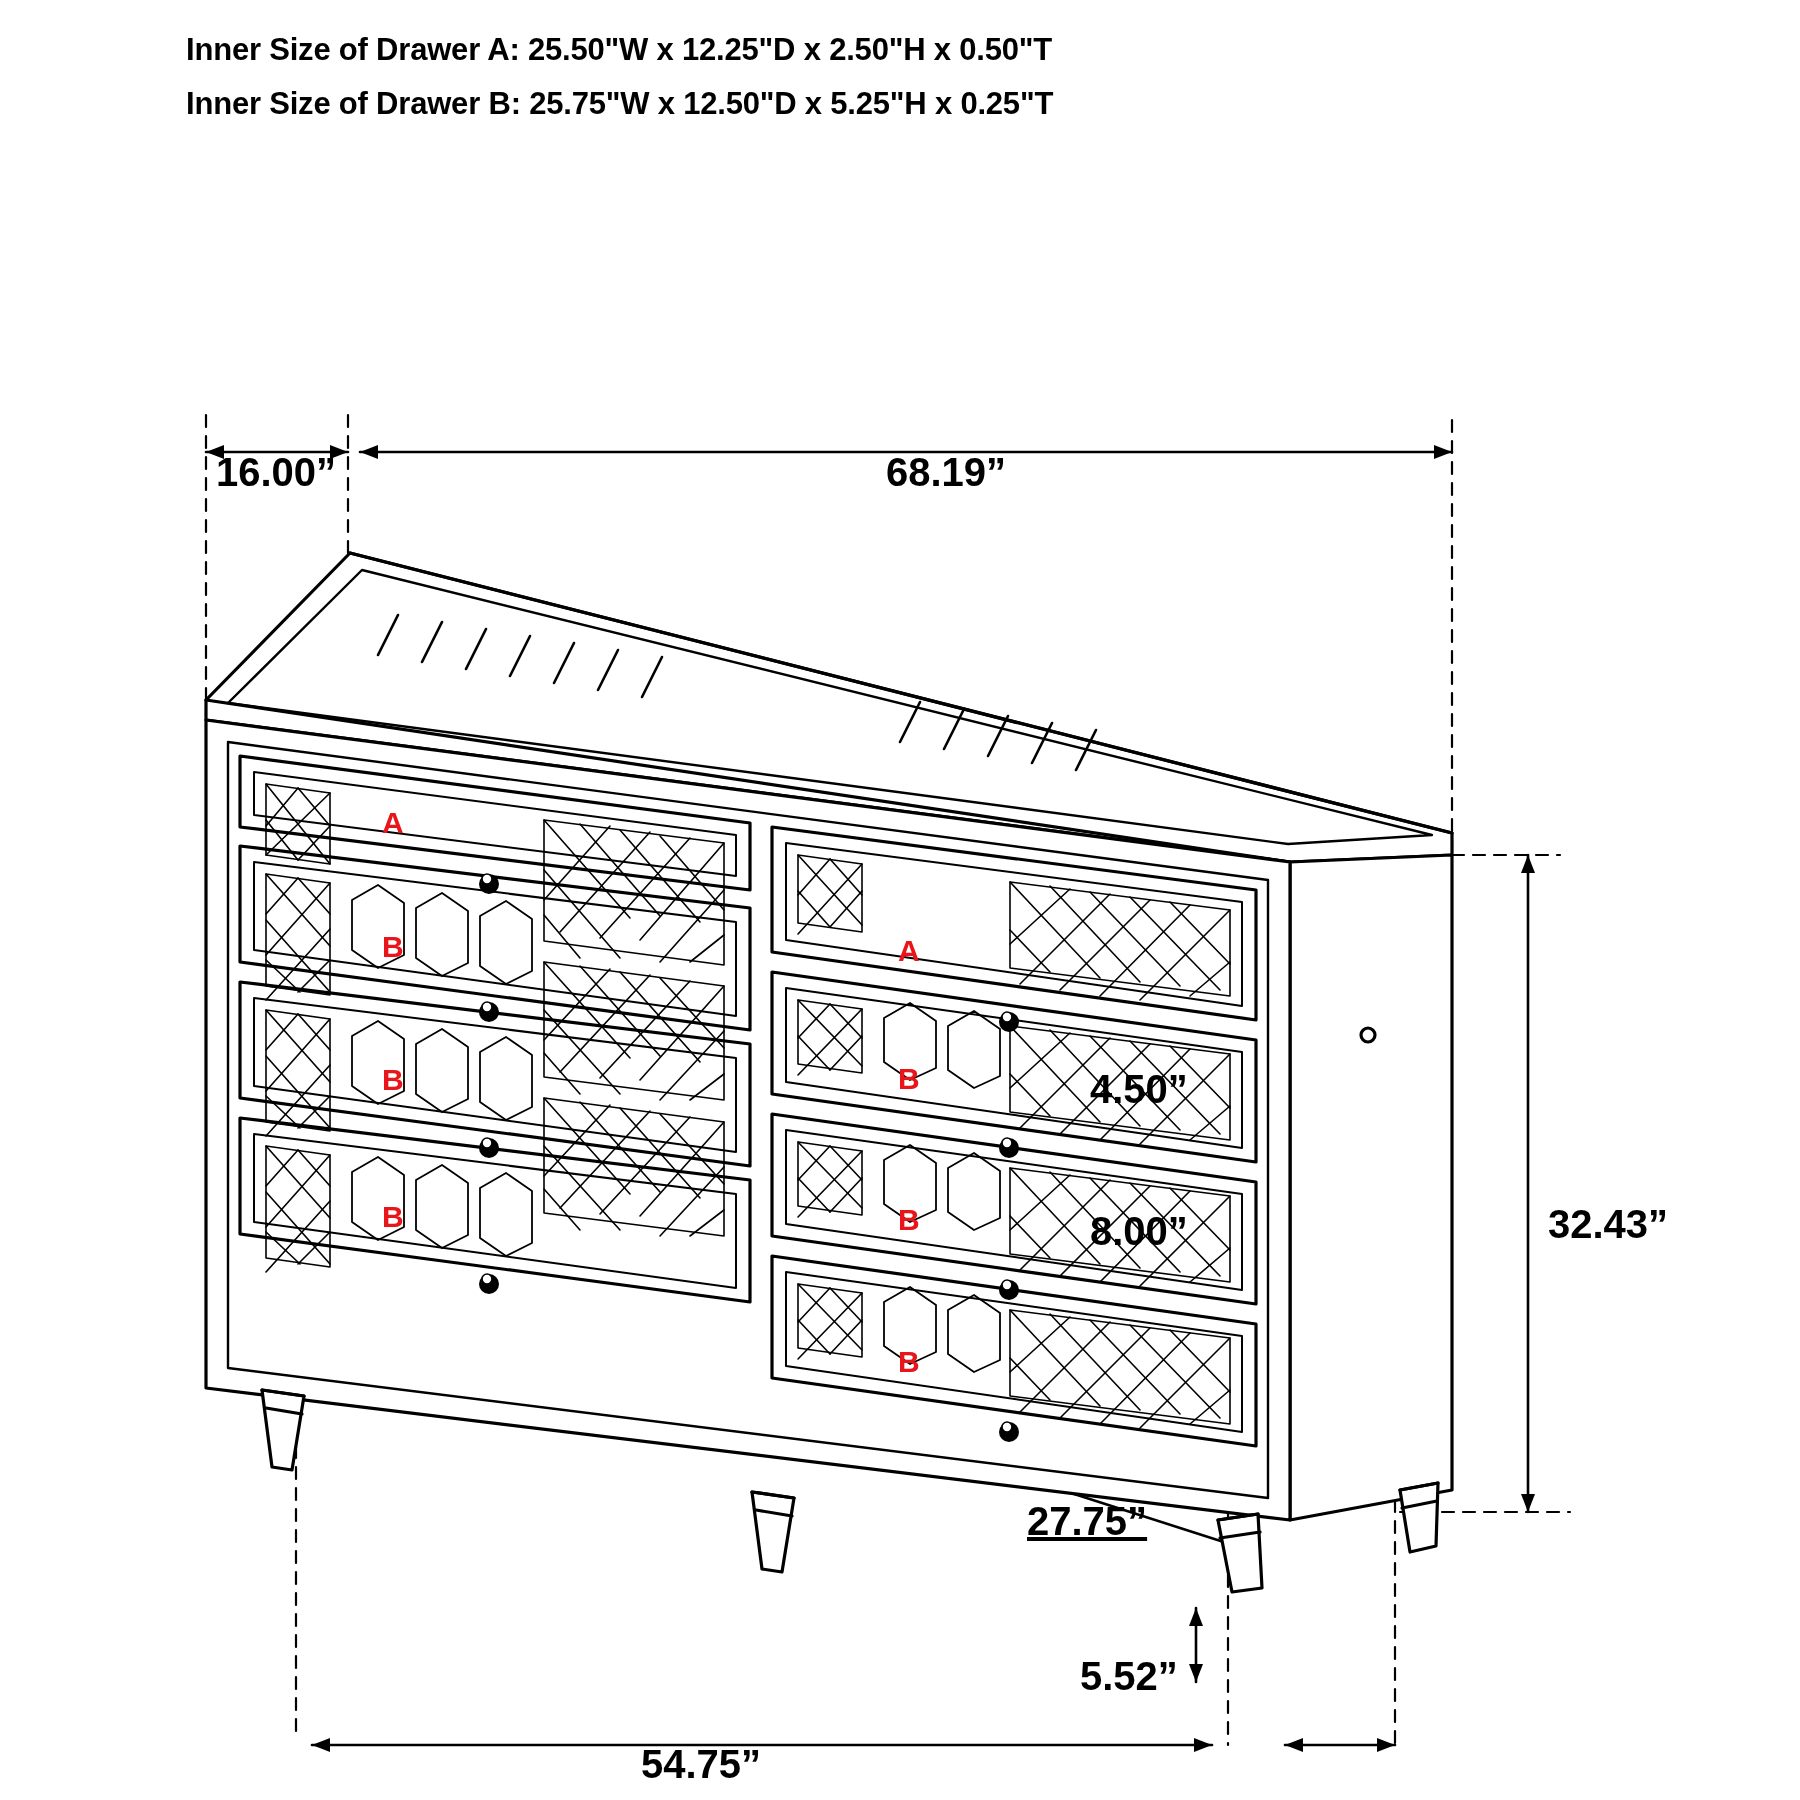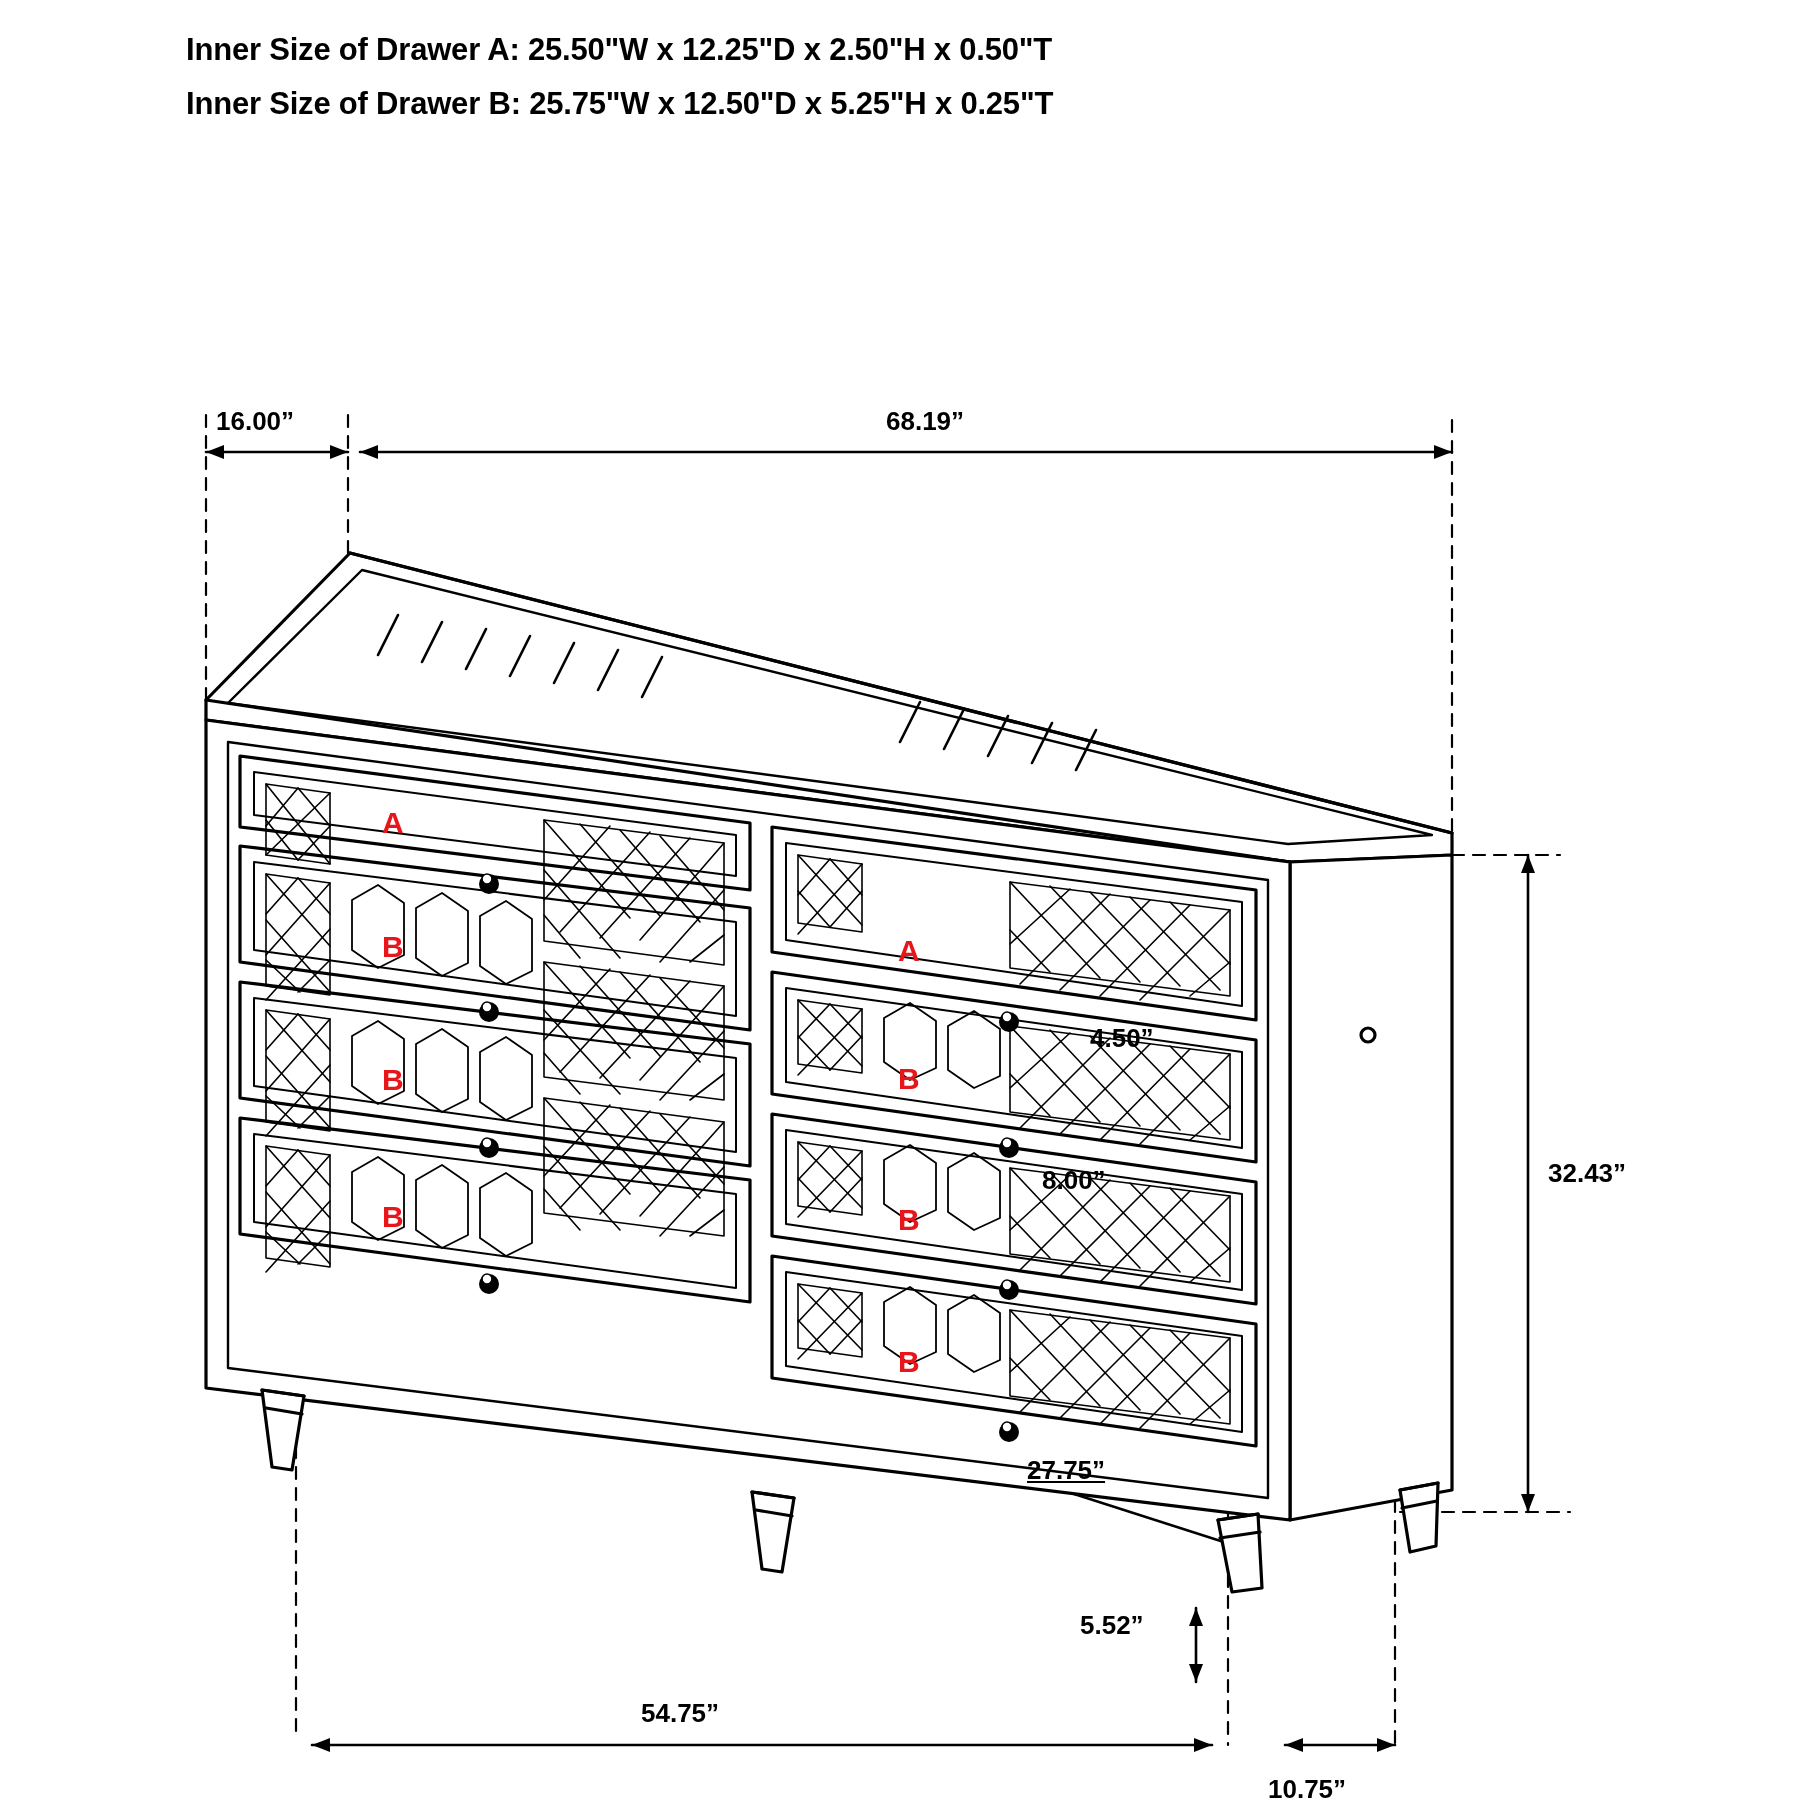--- a/index.html
+++ b/index.html
@@ -9,21 +9,21 @@
     color:#000;position:relative;overflow:hidden;
   }
   #stage{position:absolute;left:0;top:0;width:1704px;height:1800px;}
   .spec{
     position:absolute;font-weight:bold;font-size:31px;letter-spacing:-0.2px;
     white-space:nowrap;
   }
   #specA{left:186px;top:32px;}
   #specB{left:186px;top:86px;}
   .dim{
-    position:absolute;font-weight:bold;font-size:26px;white-space:nowrap;
+    position:absolute;font-weight:bold;font-size:40px;white-space:nowrap;margin-top:44px;
   }
   .lbl{
     position:absolute;font-weight:bold;font-size:30px;color:#e8151b;white-space:nowrap;
   }
   svg{position:absolute;left:0;top:0;}
 </style>
 </head>
 <body>
 
 <div id="stage">
@@ -238,21 +238,21 @@
       <path d="M1218,1520 L1258,1514 M1220,1538 L1260,1532"></path>
       <path d="M1400,1490 L1438,1483 L1436,1546 L1410,1552 Z" fill="#fff"></path>
       <path d="M1400,1490 L1438,1483 M1402,1508 L1437,1501"></path>
     </g>
   </svg>
 
   <div class="dim" style="left:216px;top:406px;">16.00”</div>
   <div class="dim" style="left:886px;top:406px;">68.19”</div>
   <div class="dim" style="left:1548px;top:1158px;">32.43”</div>
   <div class="dim" style="left:1090px;top:1023px;">4.50”</div>
-  <div class="dim" style="left:1042px;top:1165px;">8.00”</div>
+  <div class="dim" style="left:1090px;top:1165px;">8.00”</div>
   <div class="dim" style="left:1027px;top:1455px;text-decoration:underline;">27.75”</div>
   <div class="dim" style="left:1080px;top:1610px;">5.52”</div>
   <div class="dim" style="left:641px;top:1698px;">54.75”</div>
   <div class="dim" style="left:1268px;top:1774px;">10.75”</div>
 
   <div class="lbl" style="left:382px;top:806px;">A</div>
   <div class="lbl" style="left:382px;top:930px;">B</div>
   <div class="lbl" style="left:382px;top:1063px;">B</div>
   <div class="lbl" style="left:382px;top:1200px;">B</div>
 

